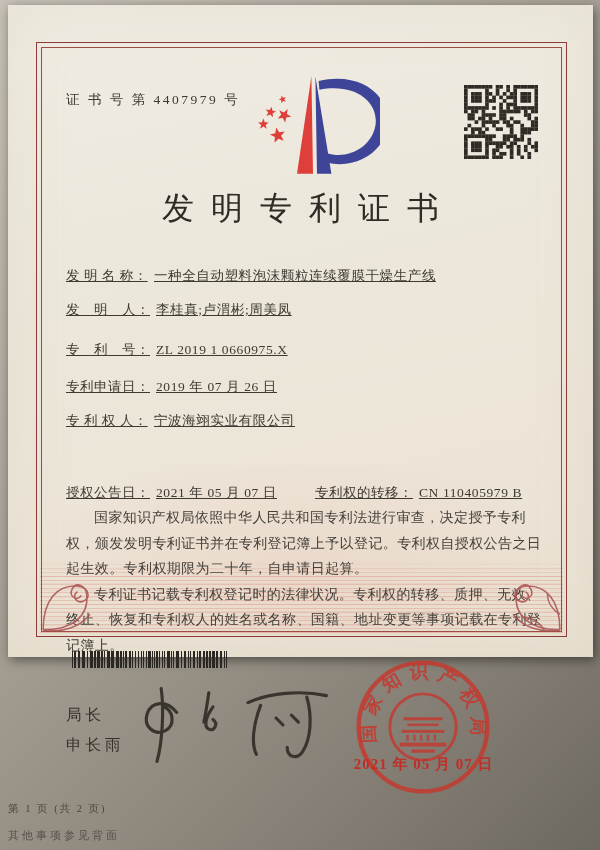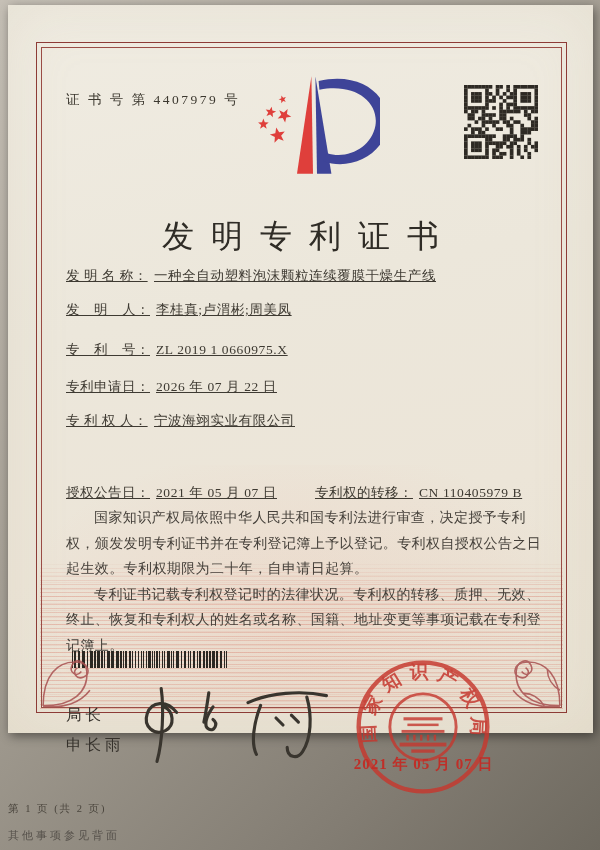--- a/index.html
+++ b/index.html
@@ -2,21 +2,21 @@
 <html><head>
 <meta charset="utf-8">
 <style>
   html,body{margin:0;padding:0;}
   body{
     width:600px;height:850px;overflow:hidden;position:relative;
     background:linear-gradient(135deg,#c6c0b6 0%,#a39d92 45%,#837d73 80%,#6e695f 100%);
     font-family:"Liberation Serif","DejaVu Serif",serif;
   }
   .paper{
-    position:absolute;left:8px;top:5px;width:585px;height:728px;
+    position:absolute;left:8px;top:5px;width:585px;height:652px;
     background:linear-gradient(168deg,#f0ece2 0%,#ece7db 40%,#ece5d8 68%,#e9e2d3 100%);
     box-shadow:2px 3px 10px rgba(0,0,0,.45), inset 0 0 60px rgba(190,175,150,.18);
   }
   .pink-wash{
     position:absolute;left:30px;right:28px;top:460px;bottom:22px;
     background:radial-gradient(ellipse at 50% 68%,rgba(233,160,140,.16),rgba(233,160,140,.05) 60%,transparent 80%);
     pointer-events:none;
   }
   .guilloche{
     position:absolute;left:32px;right:30px;top:555px;bottom:24px;
@@ -36,21 +36,21 @@
     border:1px solid #9a4c45;
   }
   .cert-no{
     position:absolute;left:58px;top:86px;
     font-size:13.5px;color:#3c382f;letter-spacing:2.5px;
   }
   .logo{position:absolute;left:222px;top:68px;width:150px;height:104px;}
   .qr{position:absolute;left:456px;top:80px;width:74px;height:74px;}
   .title{
     position:absolute;left:0;right:0;top:182px;text-align:center;
-    font-size:32px;color:#2f2c26;letter-spacing:17px;text-indent:17px;font-weight:500;margin-top:28px;
+    font-size:32px;color:#2f2c26;letter-spacing:17px;text-indent:17px;font-weight:500;
   }
   .field-row{
     position:absolute;left:58px;right:40px;
     font-size:13.5px;color:#3e3a32;display:flex;align-items:baseline;white-space:nowrap;text-decoration:underline;
   }
   .field-label{display:inline-block;min-width:82px;letter-spacing:.5px;}
   .field-value{margin-left:6px;letter-spacing:.6px;}
   .field-pair2{margin-left:38px;display:flex;align-items:baseline;}
   .body-text{
     position:absolute;left:58px;top:500px;width:478px;
@@ -361,21 +361,21 @@
   <div class="field-row" style="top:296px">
     <span class="field-label">发　明　人：</span>
     <span class="field-value">李桂真;卢渭彬;周美凤</span>
   </div>
   <div class="field-row" style="top:336px">
     <span class="field-label">专　利　号：</span>
     <span class="field-value">ZL 2019 1 0660975.X</span>
   </div>
   <div class="field-row" style="top:373px">
     <span class="field-label">专利申请日：</span>
-    <span class="field-value">2026 年 07 月 22 日</span>
+    <span class="field-value">2019 年 07 月 26 日</span>
   </div>
   <div class="field-row" style="top:407px">
     <span class="field-label">专 利 权 人：</span>
     <span class="field-value">宁波海翊实业有限公司</span>
   </div>
   <div class="field-row" style="top:479px">
     <span class="field-label">授权公告日：</span>
     <span class="field-value">2021 年 05 月 07 日</span>
     <span class="field-pair2">
       <span class="field-label" style="min-width:0">专利权的转移：</span>

